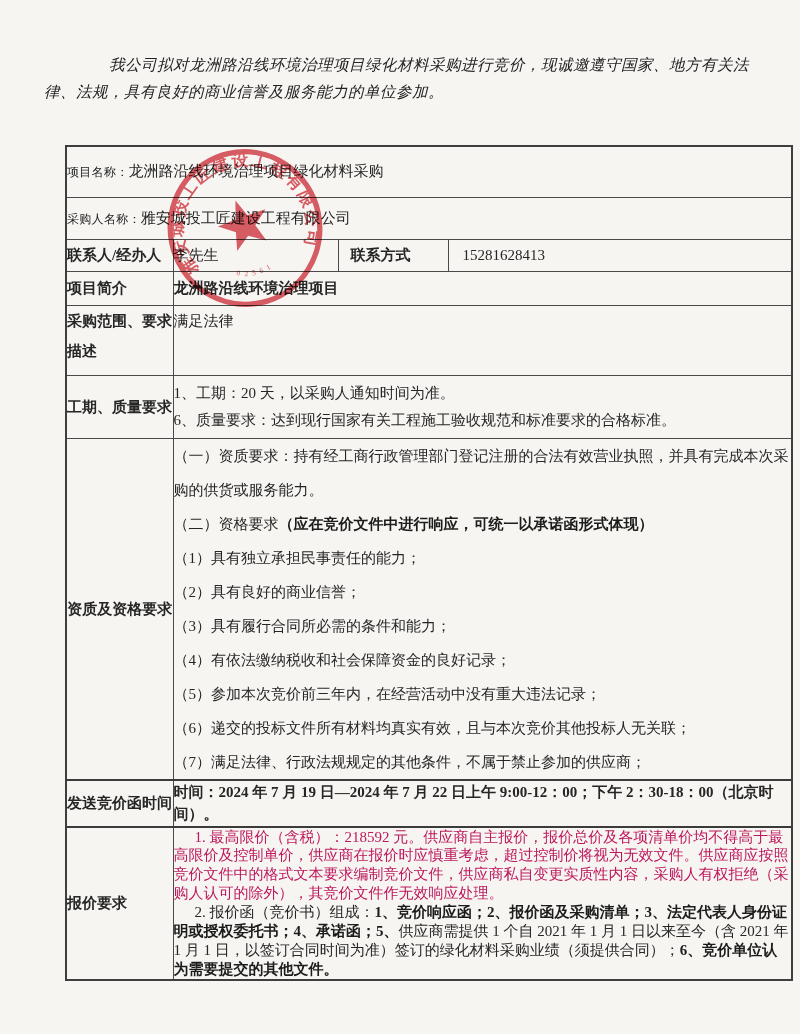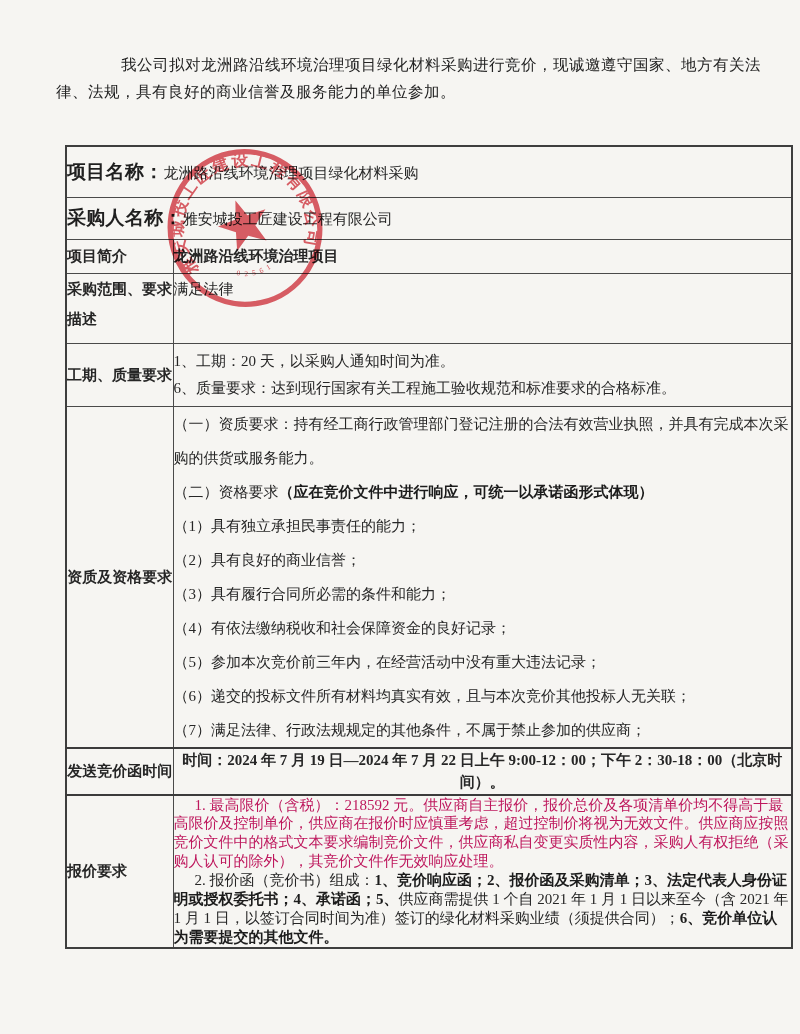--- a/index.html
+++ b/index.html
@@ -19,45 +19,45 @@
   }
 
   .doc-title {
     position: absolute; top: 10px; left: 0; width: 100%;
     text-align: center;
     font-size: 35px; font-weight: bold; color: #1c1c1c;
     letter-spacing: 3px;
   }
 
   .intro {
-    position: absolute; top: 52px; left: 56px; width: 718px;
+    position: absolute; top: 52px; left: 44px; width: 718px;
     font-size: 15.5px; line-height: 26.5px; color: #232323;
-    text-indent: 65px; letter-spacing: 0.5px;
+    text-indent: 65px; letter-spacing: 0.5px; font-style: italic;
   }
 
   table.bid-table {
     position: absolute; left: 65px; top: 145px;
     width: 726px; table-layout: fixed; border-collapse: collapse;
     background: transparent;
   }
   table.bid-table td {
     border: 1.5px solid #4a4a4a;
     vertical-align: middle;
     font-size: 15px; color: #262626;
     padding: 0;
   }
   table.bid-table { border: 2.2px solid #3e3e3e; }
   tr.thick td { border-top-width: 2.2px; border-top-color: #3b3b3b; }
 
   .r1 { height: 51px; } .r2 { height: 42px; } .r3 { height: 32px; }
   .r4 { height: 34px; } .r5 { height: 70px; } .r6 { height: 63px; }
-  .r7 { height: 339px; } .r8 { height: 47px; text-align: center; } .r9 { height: 152px; }
+  .r7 { height: 339px; } .r8 { height: 47px; } .r9 { height: 152px; }
 
   .cellpad { padding-left: 10px; padding-right: 8px; }
-  .lab { font-weight: bold; color: #1f1f1f; font-size: 19px; letter-spacing: 0.3px; }
+  .lab { font-weight: normal; color: #1f1f1f; font-size: 12px; letter-spacing: 0.3px; }
   .label-cell { padding-left: 8px; padding-right: 4px; font-weight: bold; color: #1f1f1f; font-size: 14px; line-height: 22px; }
   .label-top { vertical-align: top !important; padding-top: 9px; line-height: 30px; }
   .label-center { text-align: center; padding-left: 5px; padding-right: 5px; }
   .val-top { vertical-align: top !important; padding-top: 11px; line-height: 30px; }
   .bold-val { font-weight: bold; color: #1e1e1e; }
   .two-line { line-height: 27px; }
   .qual-content { line-height: 34px; padding-top: 2px; font-size: 15px; }
   .qual-content p { line-height: 34px; }
   .time-val { font-weight: bold; line-height: 22.5px; font-size: 15px; padding-top: 2px; color: #1e1e1e; }
   .quote-content { font-size: 14px; line-height: 18.9px; padding-top: 3px; padding-bottom: 2px; }
@@ -103,20 +103,26 @@
         <span class="lab">项目名称：</span><span>龙洲路沿线环境治理项目绿化材料采购</span>
       </td>
     </tr>
 
     <tr class="r2">
       <td colspan="4" class="cellpad">
         <span class="lab">采购人名称：</span><span>雅安城投工匠建设工程有限公司</span>
       </td>
     </tr>
 
+    <tr class="r3">
+      <td class="label-cell">联系人/经办人</td>
+      <td class="cellpad">李先生</td>
+      <td class="label-cell" style="padding-left:12px">联系方式</td>
+      <td class="cellpad" style="padding-left:14px">15281628413</td>
+    </tr>
 
     <tr class="r4">
       <td class="label-cell">项目简介</td>
       <td colspan="3" class="cellpad bold-val">龙洲路沿线环境治理项目</td>
     </tr>
 
     <tr class="r5">
       <td class="label-cell label-top">采购范围、要求描述</td>
       <td colspan="3" class="cellpad val-top">满足法律</td>
     </tr>

